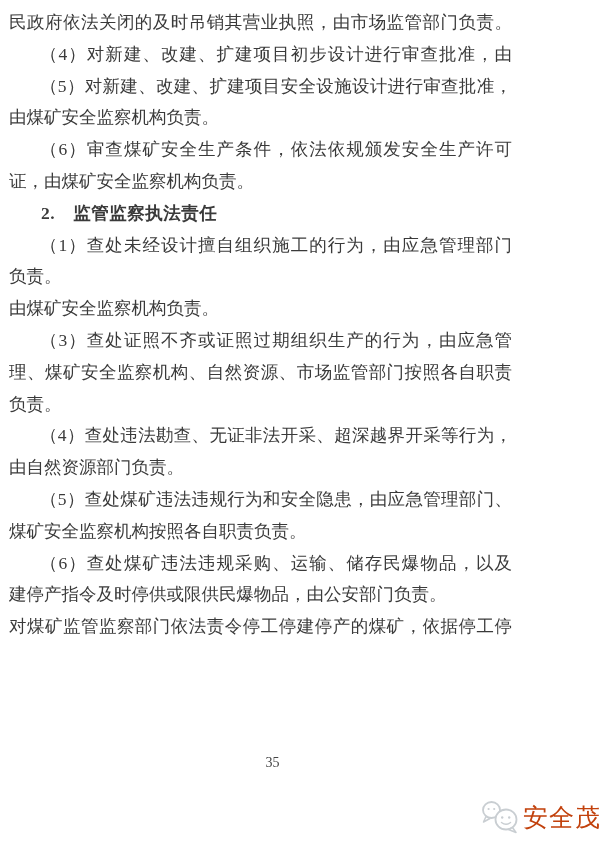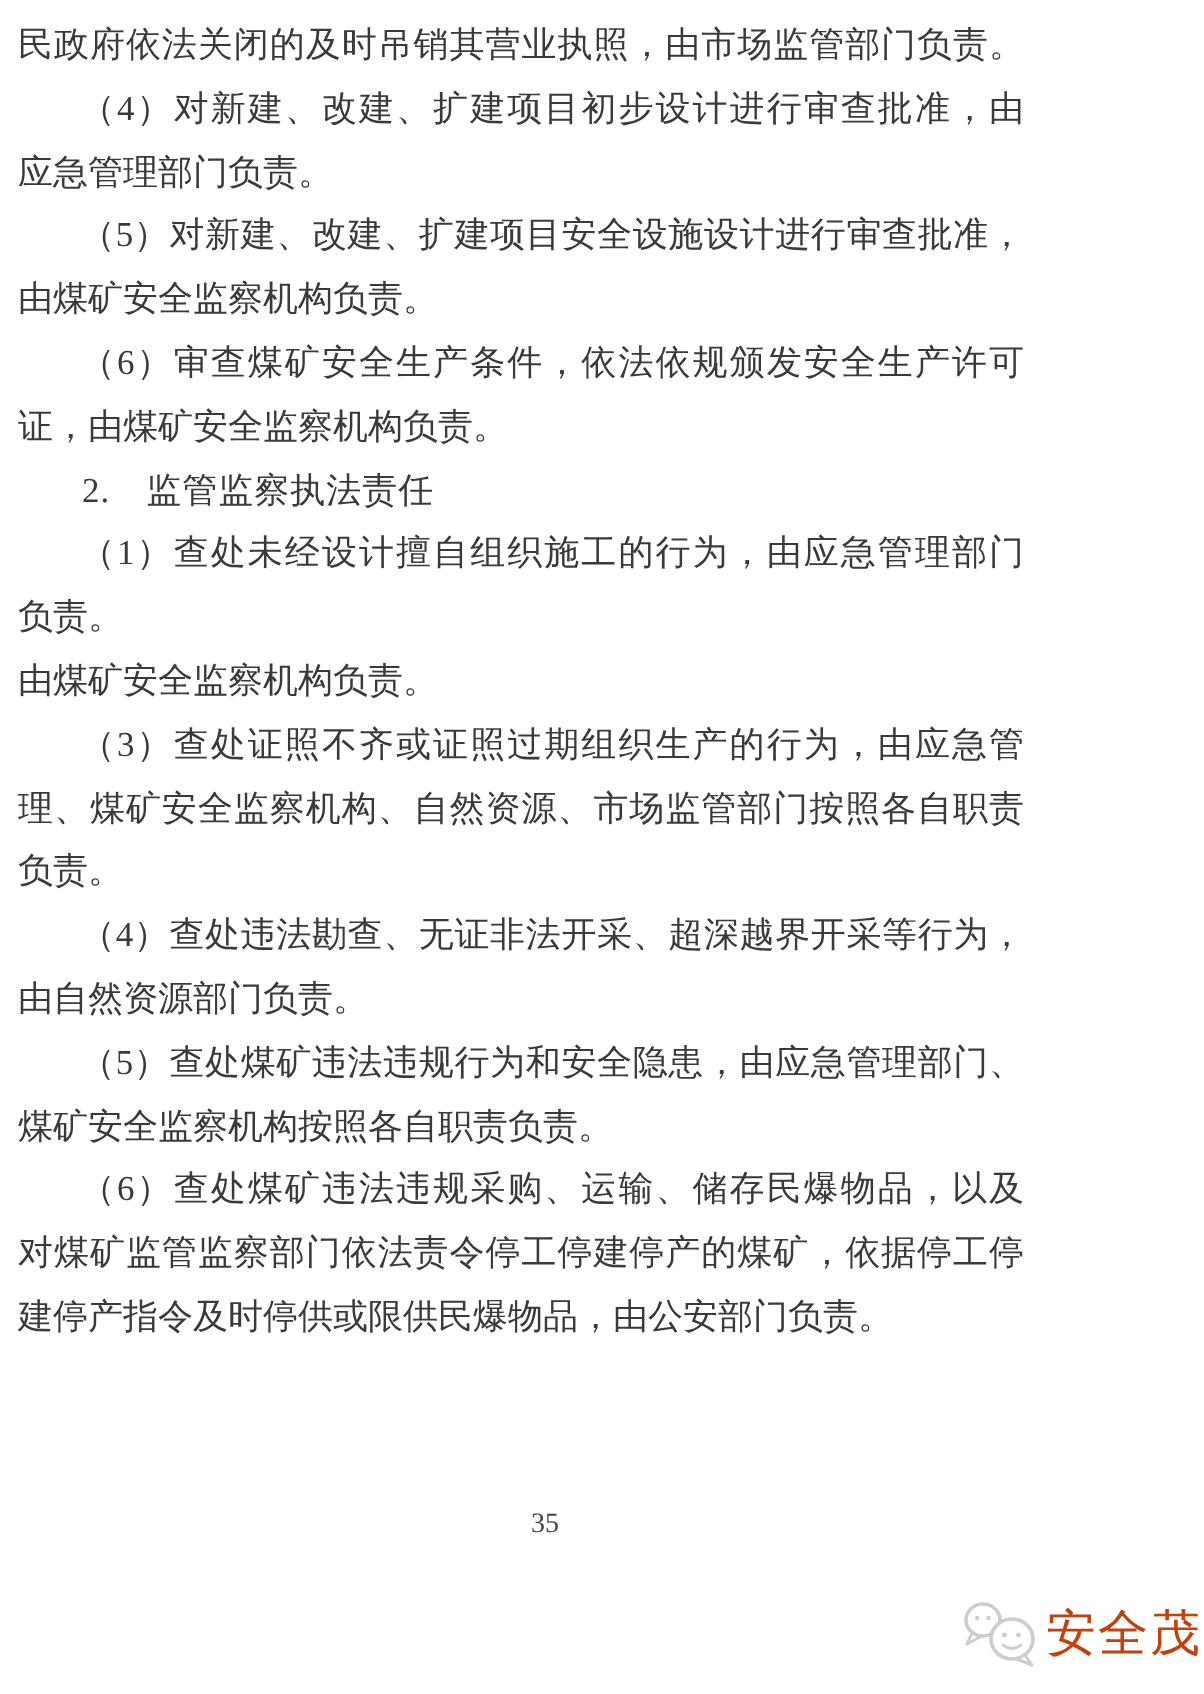--- a/index.html
+++ b/index.html
@@ -37,21 +37,21 @@
   }
   .full {
     text-align: justify;
     text-align-last: justify;
     text-justify: inter-character;
   }
   .indent {
     text-indent: 31px;
   }
   .heading {
-    font-weight: normal;
+    font-weight: bold;
     text-indent: 32px;
     letter-spacing: 0.5px;
   }
   .page-number {
     position: absolute;
     left: 21px;
     top: 755px;
     width: 503px;
     text-align: center;
     font-size: 14px;
@@ -80,39 +80,38 @@
   }
 </style>
 </head>
 <body>
 
 <div class="page">
 
   <div class="textblock">
     <div class="line full">民政府依法关闭的及时吊销其营业执照，由市场监管部门负责。</div>
     <div class="line full indent">（4）对新建、改建、扩建项目初步设计进行审查批准，由</div>
-    <div class="line">应急管理部门负责。</div>
     <div class="line full indent">（5）对新建、改建、扩建项目安全设施设计进行审查批准，</div>
     <div class="line">由煤矿安全监察机构负责。</div>
     <div class="line full indent">（6）审查煤矿安全生产条件，依法依规颁发安全生产许可</div>
     <div class="line">证，由煤矿安全监察机构负责。</div>
     <div class="line heading">2.　监管监察执法责任</div>
     <div class="line full indent">（1）查处未经设计擅自组织施工的行为，由应急管理部门</div>
     <div class="line">负责。</div>
     <div class="line">由煤矿安全监察机构负责。</div>
     <div class="line full indent">（3）查处证照不齐或证照过期组织生产的行为，由应急管</div>
     <div class="line full">理、煤矿安全监察机构、自然资源、市场监管部门按照各自职责</div>
     <div class="line">负责。</div>
     <div class="line full indent">（4）查处违法勘查、无证非法开采、超深越界开采等行为，</div>
     <div class="line">由自然资源部门负责。</div>
     <div class="line full indent">（5）查处煤矿违法违规行为和安全隐患，由应急管理部门、</div>
     <div class="line">煤矿安全监察机构按照各自职责负责。</div>
     <div class="line full indent">（6）查处煤矿违法违规采购、运输、储存民爆物品，以及</div>
+    <div class="line">建停产指令及时停供或限供民爆物品，由公安部门负责。</div>
     <div class="line full">对煤矿监管监察部门依法责令停工停建停产的煤矿，依据停工停</div>
-    <div class="line">建停产指令及时停供或限供民爆物品，由公安部门负责。</div>
   </div>
 
   <div class="page-number">35</div>
 
   <div class="watermark">
     <span class="wm-icon">
       <svg width="40" height="36" viewBox="0 0 40 36" fill="none" xmlns="http://www.w3.org/2000/svg">
 
         <ellipse cx="11.5" cy="11" rx="8.5" ry="8" stroke="#c9ced2" stroke-width="1.8" fill="#ffffff"></ellipse>
         <path d="M6 17.5 L3.5 23 L10 19.5 Z" fill="#ffffff" stroke="#c9ced2" stroke-width="1.5" stroke-linejoin="round"></path>

